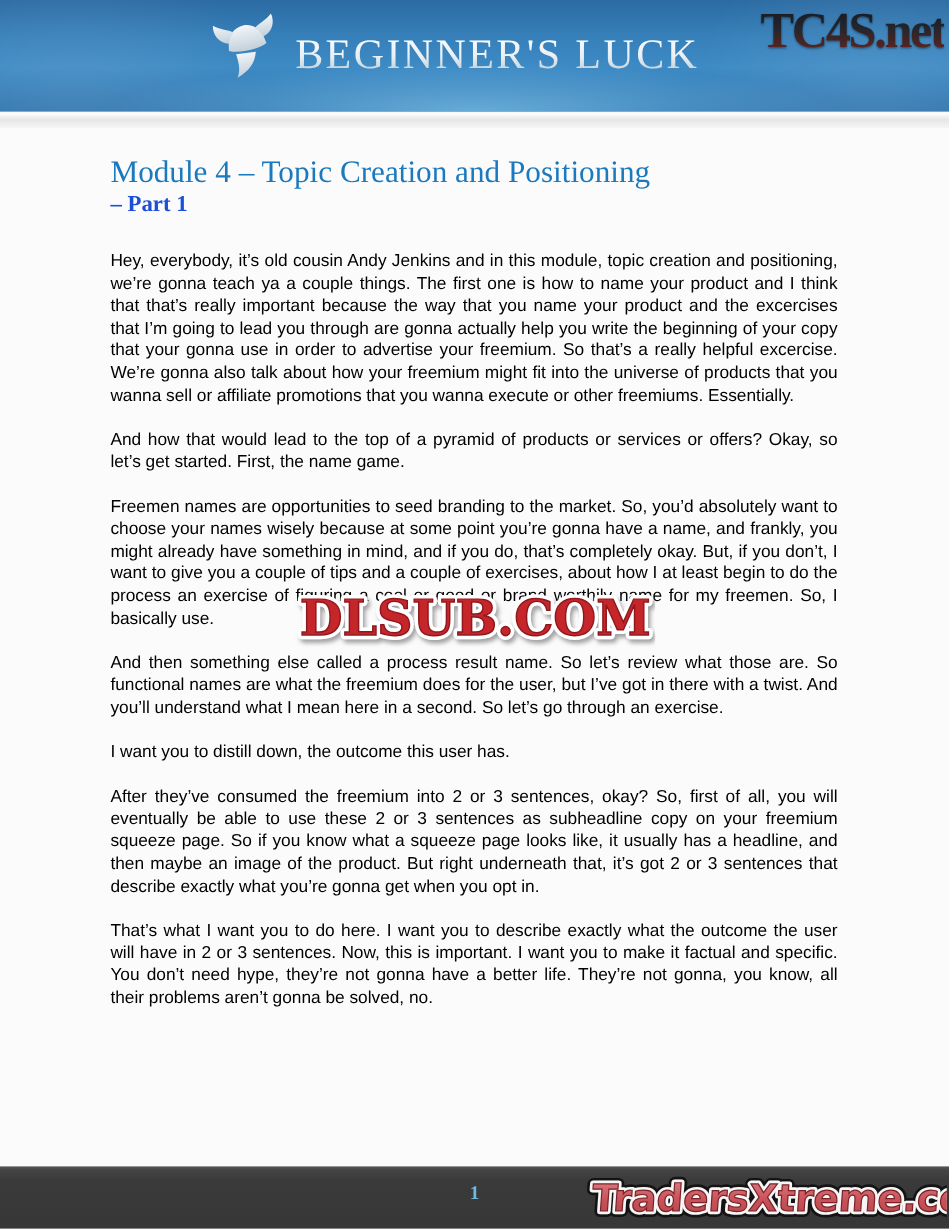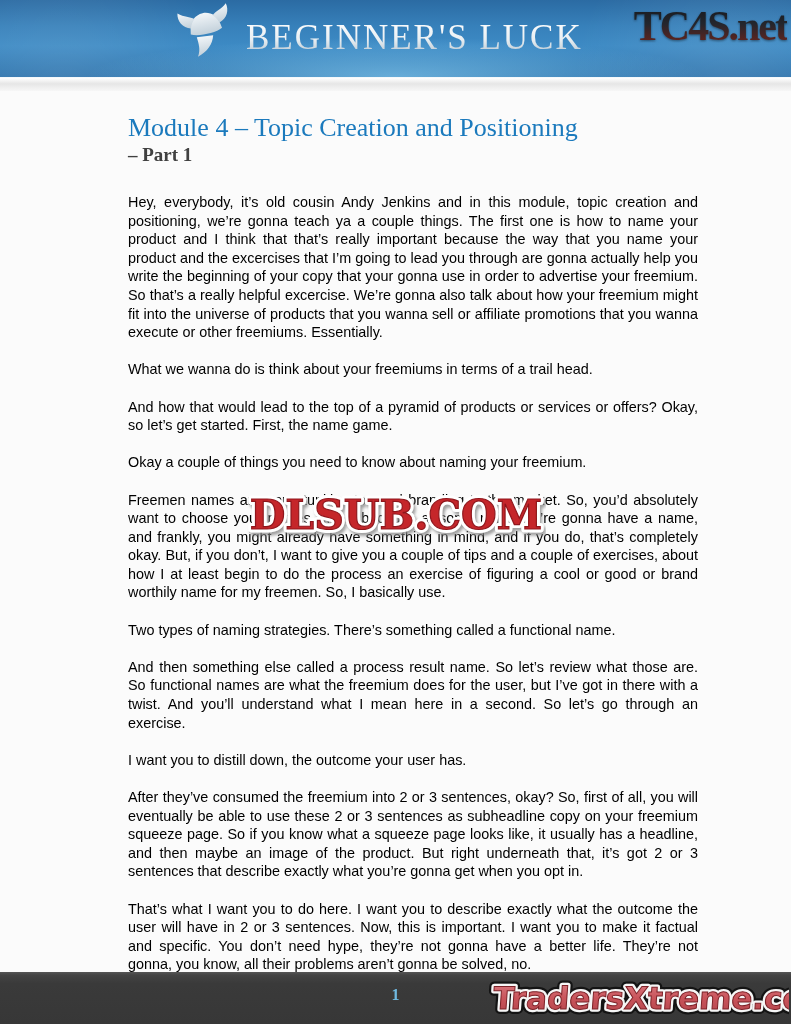--- a/index.html
+++ b/index.html
@@ -7,21 +7,21 @@
     width: 791px; height: 1024px;
     background: #fbfbfb;
     font-family: "Liberation Sans", sans-serif;
     position: relative;
     overflow: hidden;
   }
 
   
   .header {
     position: relative;
-    height: 77px;
+    height: 93px;
     background: linear-gradient(180deg, #2b6ba3 0%, #3781bb 35%, #3d8ac4 60%, #2f74ad 100%);
     overflow: hidden;
   }
   .header::before { 
     content: "";
     position: absolute; inset: 0;
     background:
       radial-gradient(ellipse 260px 300px at 8% 120%, rgba(255,255,255,0.10), transparent 60%),
       radial-gradient(ellipse 260px 300px at 92% 120%, rgba(255,255,255,0.10), transparent 60%);
   }
@@ -49,32 +49,31 @@
     height: 13px;
     background: linear-gradient(180deg, #ffffff 0%, #e6e6e6 45%, #f7f7f7 100%);
     border-top: 1px solid #f4f8fb;
   }
 
   
   .page {
     position: relative;
     padding: 22px 93px 0 92px;
     background: #fbfbfb;
-    margin-left: 36px;
   }
   .doc-title {
     font-family: "Liberation Serif", serif;
     font-size: 26px; line-height: 30px; font-weight: 400;
     color: #1b7abd;
     margin: 0;
   }
   .doc-subtitle {
     font-family: "Liberation Serif", serif;
     font-size: 19px; line-height: 24px;
-    color: #404040;
+    color: #1d4ed8;
     margin: 0 0 26px 0;
   }
   .para {
     font-size: 14.4px; line-height: 18.6px;
     color: #000000;
     text-align: justify;
     margin: 0 0 18.6px 0;
   }
 
   
@@ -135,27 +134,24 @@
   </div>
   <div class="tc4s">TC4S.net</div>
 </div>
 <div class="header-strip"></div>
 
 <div class="page">
   <h1 class="doc-title">Module 4 – Topic Creation and Positioning</h1>
   <h2 class="doc-subtitle">– Part 1</h2>
   <div>
       <p class="para">Hey, everybody, it’s old cousin Andy Jenkins and in this module, topic creation and positioning, we’re gonna teach ya a couple things. The first one is how to name your product and I think that that’s really important because the way that you name your product and the excercises that I’m going to lead you through are gonna actually help you write the beginning of your copy that your gonna use in order to advertise your freemium. So that’s a really helpful excercise. We’re gonna also talk about how your freemium might fit into the universe of products that you wanna sell or affiliate promotions that you wanna execute or other freemiums. Essentially.</p>
-      <p class="para">What we wanna do is think about your freemiums in terms of a trail head.</p>
       <p class="para">And how that would lead to the top of a pyramid of products or services or offers? Okay, so let’s get started. First, the name game.</p>
-      <p class="para">Okay a couple of things you need to know about naming your freemium.</p>
       <p class="para">Freemen names are opportunities to seed branding to the market. So, you’d absolutely want to choose your names wisely because at some point you’re gonna have a name, and frankly, you might already have something in mind, and if you do, that’s completely okay. But, if you don’t, I want to give you a couple of tips and a couple of exercises, about how I at least begin to do the process an exercise of figuring a cool or good or brand worthily name for my freemen. So, I basically use.</p>
-      <p class="para">Two types of naming strategies. There’s something called a functional name.</p>
       <p class="para">And then something else called a process result name. So let’s review what those are. So functional names are what the freemium does for the user, but I’ve got in there with a twist. And you’ll understand what I mean here in a second. So let’s go through an exercise.</p>
-      <p class="para">I want you to distill down, the outcome your user has.</p>
+      <p class="para">I want you to distill down, the outcome this user has.</p>
       <p class="para">After they’ve consumed the freemium into 2 or 3 sentences, okay? So, first of all, you will eventually be able to use these 2 or 3 sentences as subheadline copy on your freemium squeeze page. So if you know what a squeeze page looks like, it usually has a headline, and then maybe an image of the product. But right underneath that, it’s got 2 or 3 sentences that describe exactly what you’re gonna get when you opt in.</p>
       <p class="para">That’s what I want you to do here. I want you to describe exactly what the outcome the user will have in 2 or 3 sentences. Now, this is important. I want you to make it factual and specific. You don’t need hype, they’re not gonna have a better life. They’re not gonna, you know, all their problems aren’t gonna be solved, no.</p>
     </div>
 </div>
 
 <div class="dlsub">
   <svg width="300" height="52" viewBox="0 0 300 52">
     <defs>
       <filter id="dsh" x="-20%" y="-20%" width="140%" height="160%">
         <feDropShadow dx="2" dy="3" stdDeviation="1.6" flood-color="#8a8a8a" flood-opacity="0.8"></feDropShadow>

